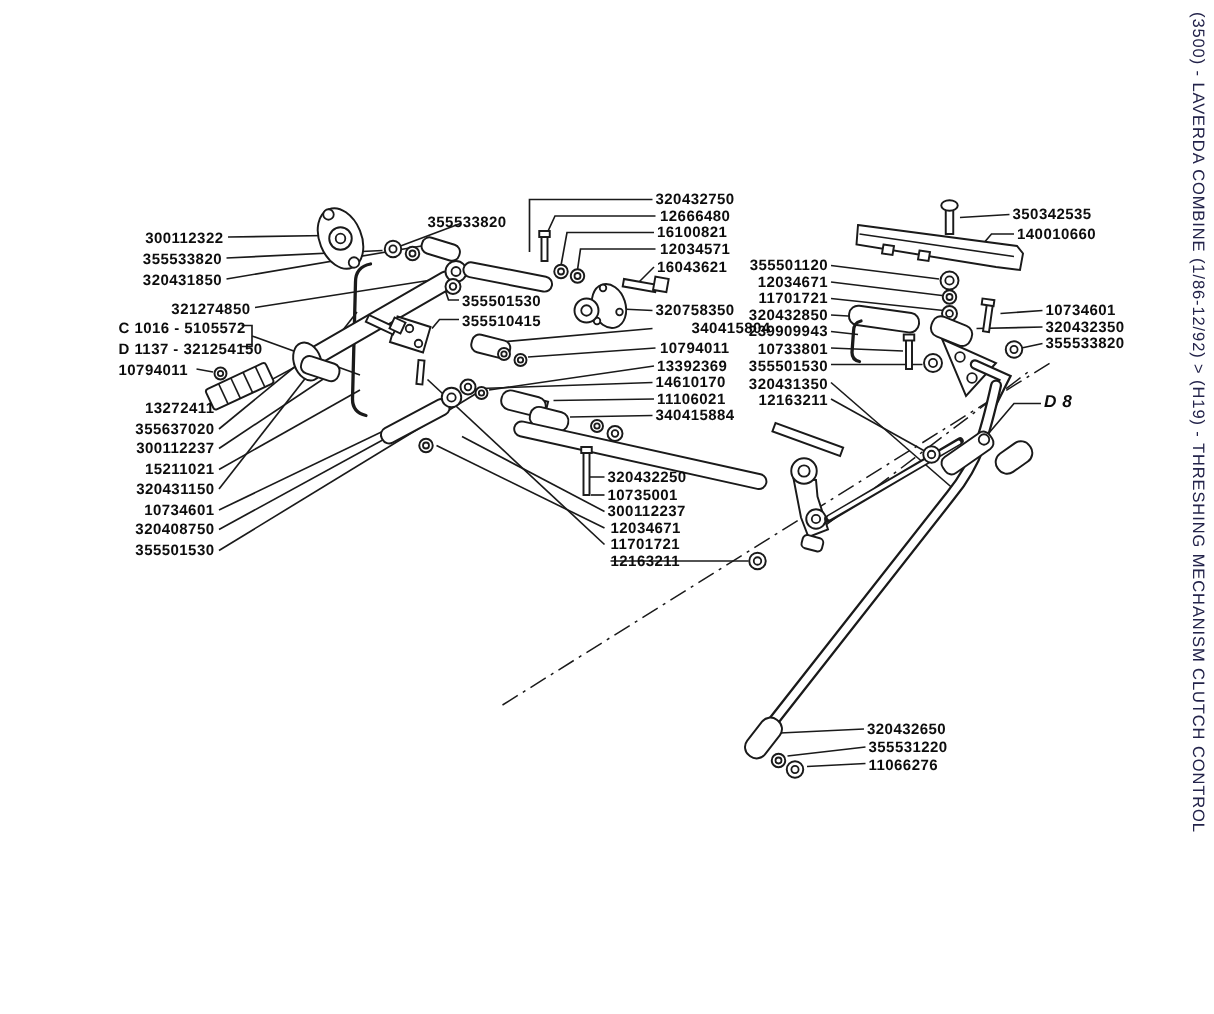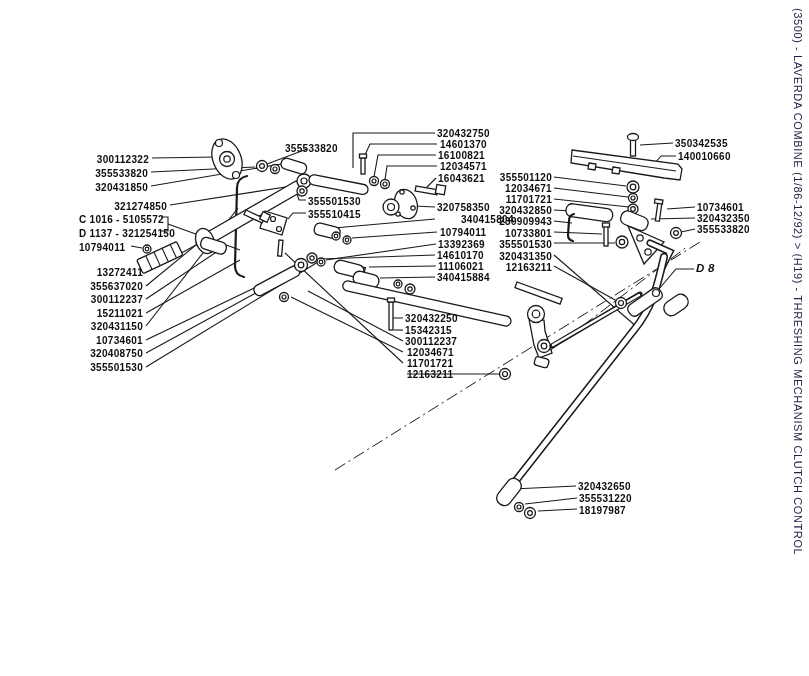--- a/index.html
+++ b/index.html
@@ -325,35 +325,35 @@
       <div class="part-label" style="right: 666px; top: 267px;">13272411</div>
       <div class="part-label" style="right: 666px; top: 281px;">355637020</div>
       <div class="part-label" style="right: 666px; top: 294px;">300112237</div>
       <div class="part-label" style="right: 666px; top: 308px;">15211021</div>
       <div class="part-label" style="right: 666px; top: 321px;">320431150</div>
       <div class="part-label" style="right: 666px; top: 335px;">10734601</div>
       <div class="part-label" style="right: 666px; top: 348px;">320408750</div>
       <div class="part-label" style="right: 666px; top: 362px;">355501530</div>
       <div class="part-label" style="left: 285px; top: 143px;">355533820</div>
       <div class="part-label" style="left: 437px; top: 128px;">320432750</div>
-      <div class="part-label" style="left: 440px; top: 139px;">14601370</div>
+      <div class="part-label" style="left: 440px; top: 139px;">12666480</div>
       <div class="part-label" style="left: 438px; top: 150px;">16100821</div>
       <div class="part-label" style="left: 440px; top: 161px;">12034571</div>
       <div class="part-label" style="left: 438px; top: 173px;">16043621</div>
       <div class="part-label" style="left: 308px; top: 196px;">355501530</div>
       <div class="part-label" style="left: 308px; top: 209px;">355510415</div>
       <div class="part-label" style="left: 437px; top: 202px;">320758350</div>
       <div class="part-label" style="left: 437px; top: 214px; margin-left: 24px;">340415804</div>
       <div class="part-label" style="left: 440px; top: 227px;">10794011</div>
       <div class="part-label" style="left: 438px; top: 239px;">13392369</div>
       <div class="part-label" style="left: 437px; top: 250px;">14610170</div>
       <div class="part-label" style="left: 438px; top: 261px;">11106021</div>
       <div class="part-label" style="left: 437px; top: 272px;">340415884</div>
       <div class="part-label" style="left: 405px; top: 313px;">320432250</div>
-      <div class="part-label" style="left: 405px; top: 325px;">15342315</div>
+      <div class="part-label" style="left: 405px; top: 325px;">10735001</div>
       <div class="part-label" style="left: 405px; top: 336px;">300112237</div>
       <div class="part-label" style="left: 407px; top: 347px;">12034671</div>
       <div class="part-label" style="left: 407px; top: 358px;">11701721</div>
       <div class="part-label" style="left: 407px; top: 369px;">12163211</div>
       <div class="part-label" style="left: 675px; top: 138px;">350342535</div>
       <div class="part-label" style="left: 678px; top: 151px;">140010660</div>
       <div class="part-label" style="right: 257px; top: 172px;">355501120</div>
       <div class="part-label" style="right: 257px; top: 183px;">12034671</div>
       <div class="part-label" style="right: 257px; top: 194px;">11701721</div>
       <div class="part-label" style="right: 257px; top: 205px;">320432850</div>
@@ -361,17 +361,17 @@
       <div class="part-label" style="right: 257px; top: 228px;">10733801</div>
       <div class="part-label" style="right: 257px; top: 239px;">355501530</div>
       <div class="part-label" style="right: 257px; top: 251px;">320431350</div>
       <div class="part-label" style="right: 257px; top: 262px;">12163211</div>
       <div class="part-label" style="left: 697px; top: 202px;">10734601</div>
       <div class="part-label" style="left: 697px; top: 213px;">320432350</div>
       <div class="part-label" style="left: 697px; top: 224px;">355533820</div>
       <div class="part-label italic" style="left: 696px; top: 263px;">D 8</div>
       <div class="part-label" style="left: 578px; top: 481px;">320432650</div>
       <div class="part-label" style="left: 579px; top: 493px;">355531220</div>
-      <div class="part-label" style="left: 579px; top: 505px;">18197987</div>
+      <div class="part-label" style="left: 579px; top: 505px;">11066276</div>
     </div>
 
   <div id="vertical-title">(3500) - LAVERDA COMBINE (1/86-12/92) &gt; (H19) - THRESHING MECHANISM CLUTCH CONTROL</div>
 </div>
 
 </body></html>

